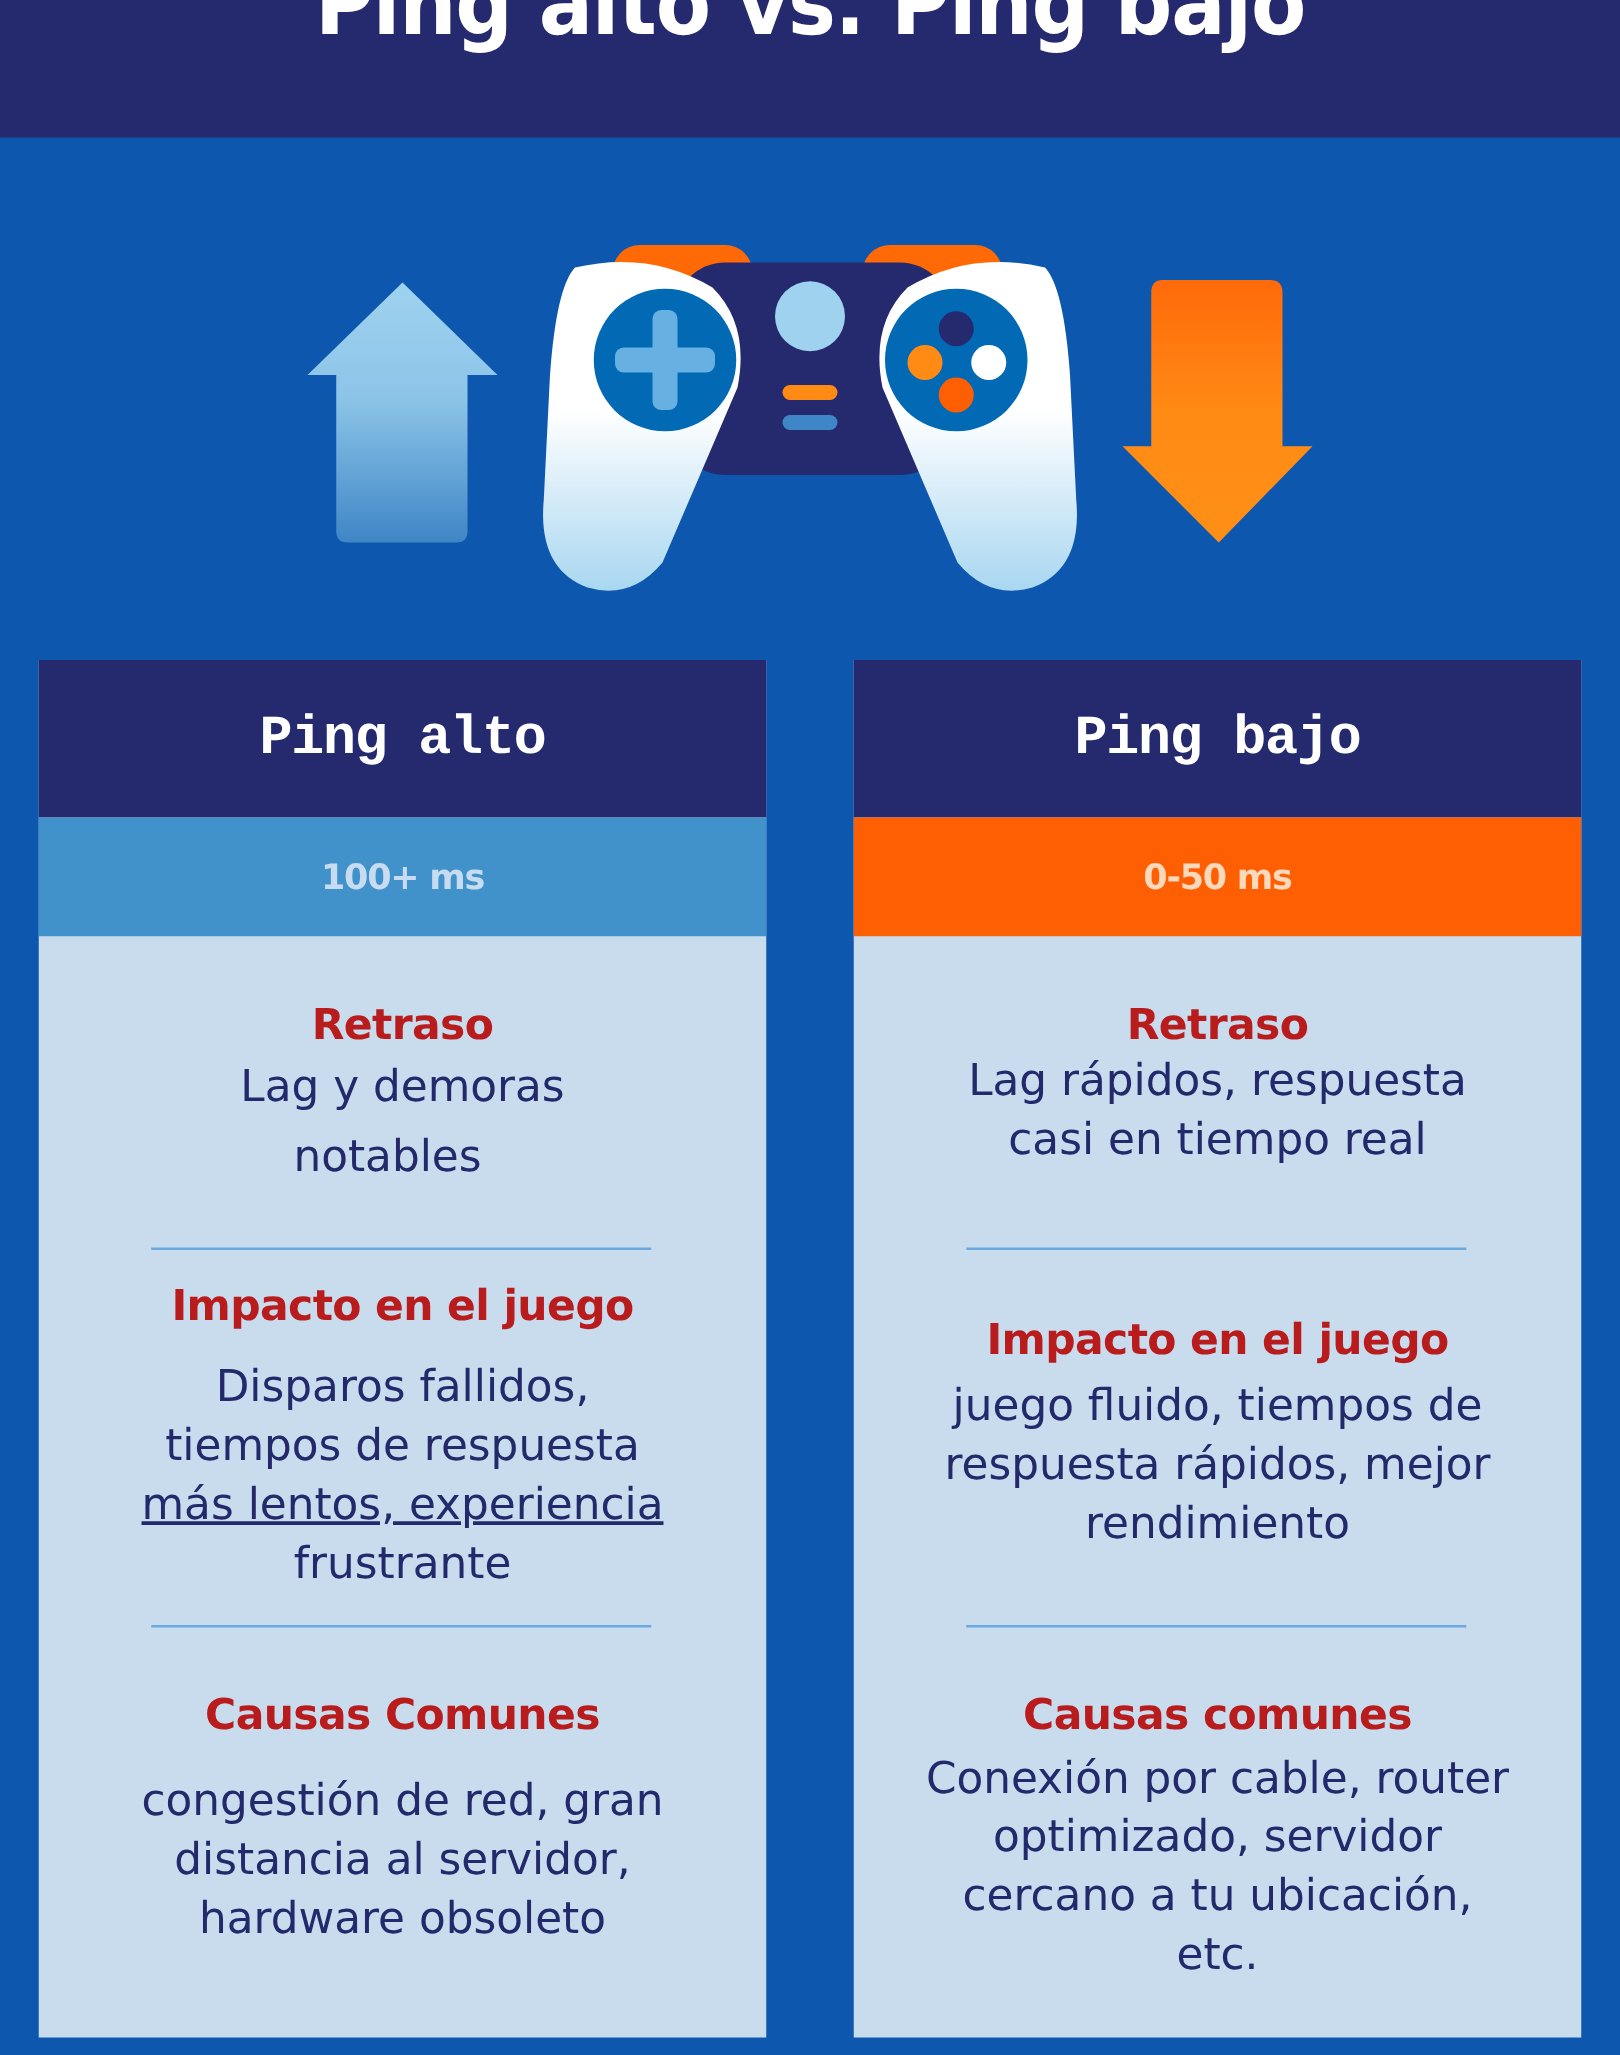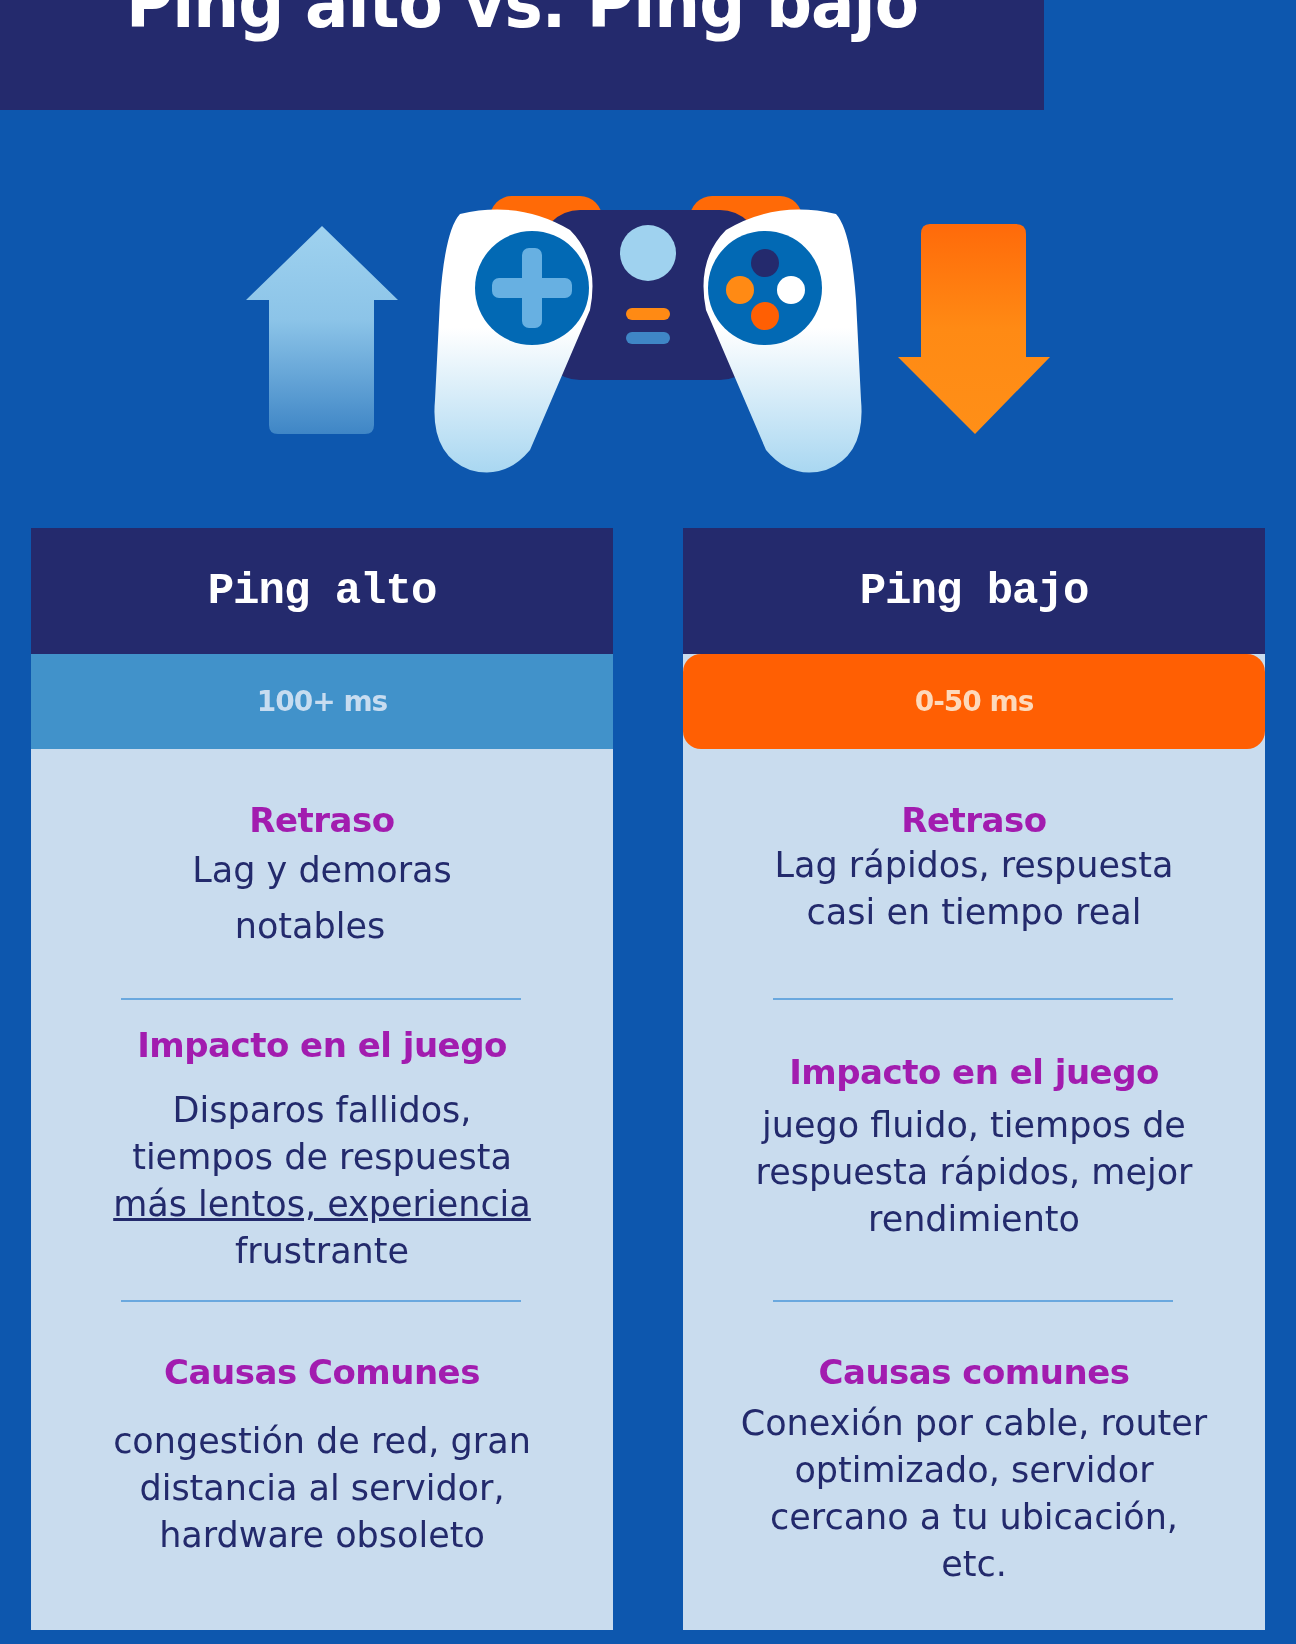--- a/index.html
+++ b/index.html
@@ -4,21 +4,21 @@
 <style>
   * { margin: 0; padding: 0; box-sizing: border-box; }
   html, body { width: 1296px; height: 1644px; overflow: hidden; }
   body {
     background: #0d57ae;
     font-family: "Liberation Sans", "DejaVu Sans", sans-serif;
     color: #232a6c;
     position: relative;
   }
   .title-bar {
-    position: absolute; left: 0; top: 0; width: 1044px; height: 110px;
+    position: absolute; left: 0; top: 0; width: 1296px; height: 110px;
     background: #242a6d;
     overflow: hidden;
   }
   .title-bar h1 {
     position: absolute; left: 0; right: 0; top: -38px;
     text-align: center; color: #ffffff;
     font-family: "DejaVu Sans", sans-serif;
     font-weight: bold; font-size: 70px; letter-spacing: -1px;
     transform: scaleX(0.92);
   }
@@ -38,27 +38,27 @@
     display: flex; align-items: center; justify-content: center;
     font-family: Liberation Mono, monospace; font-weight: bold; font-size: 44px;
     letter-spacing: -1px;
   }
   .card-range {
     height: 95px; display: flex; align-items: center; justify-content: center;
     font-family: "DejaVu Sans", sans-serif; font-weight: bold; font-size: 28px;
     letter-spacing: -1px;
   }
   .left .card-range { background: #4192ca; color: #c7dcf0; }
-  .right .card-range { background: #ff5f03; color: #fdd9bb; border-radius: 18px; }
+  .right .card-range { background: #ff5f03; color: #fdd9bb; }
   .section {
     position: absolute; left: 0; width: 582px; text-align: center;
   }
   .section h3 {
     font-family: "DejaVu Sans", sans-serif; font-weight: bold; font-size: 34px;
-    letter-spacing: -0.5px; color: #a21caf;
+    letter-spacing: -0.5px; color: #b91c1c;
   }
   .section p {
     font-family: "DejaVu Sans", sans-serif; font-size: 35px; color: #232a6c;
     padding: 0 60px;
   }
   .divider {
     position: absolute; left: 90px; width: 400px; height: 2px; background: #6aa8de;
   }
 </style>
 </head>

